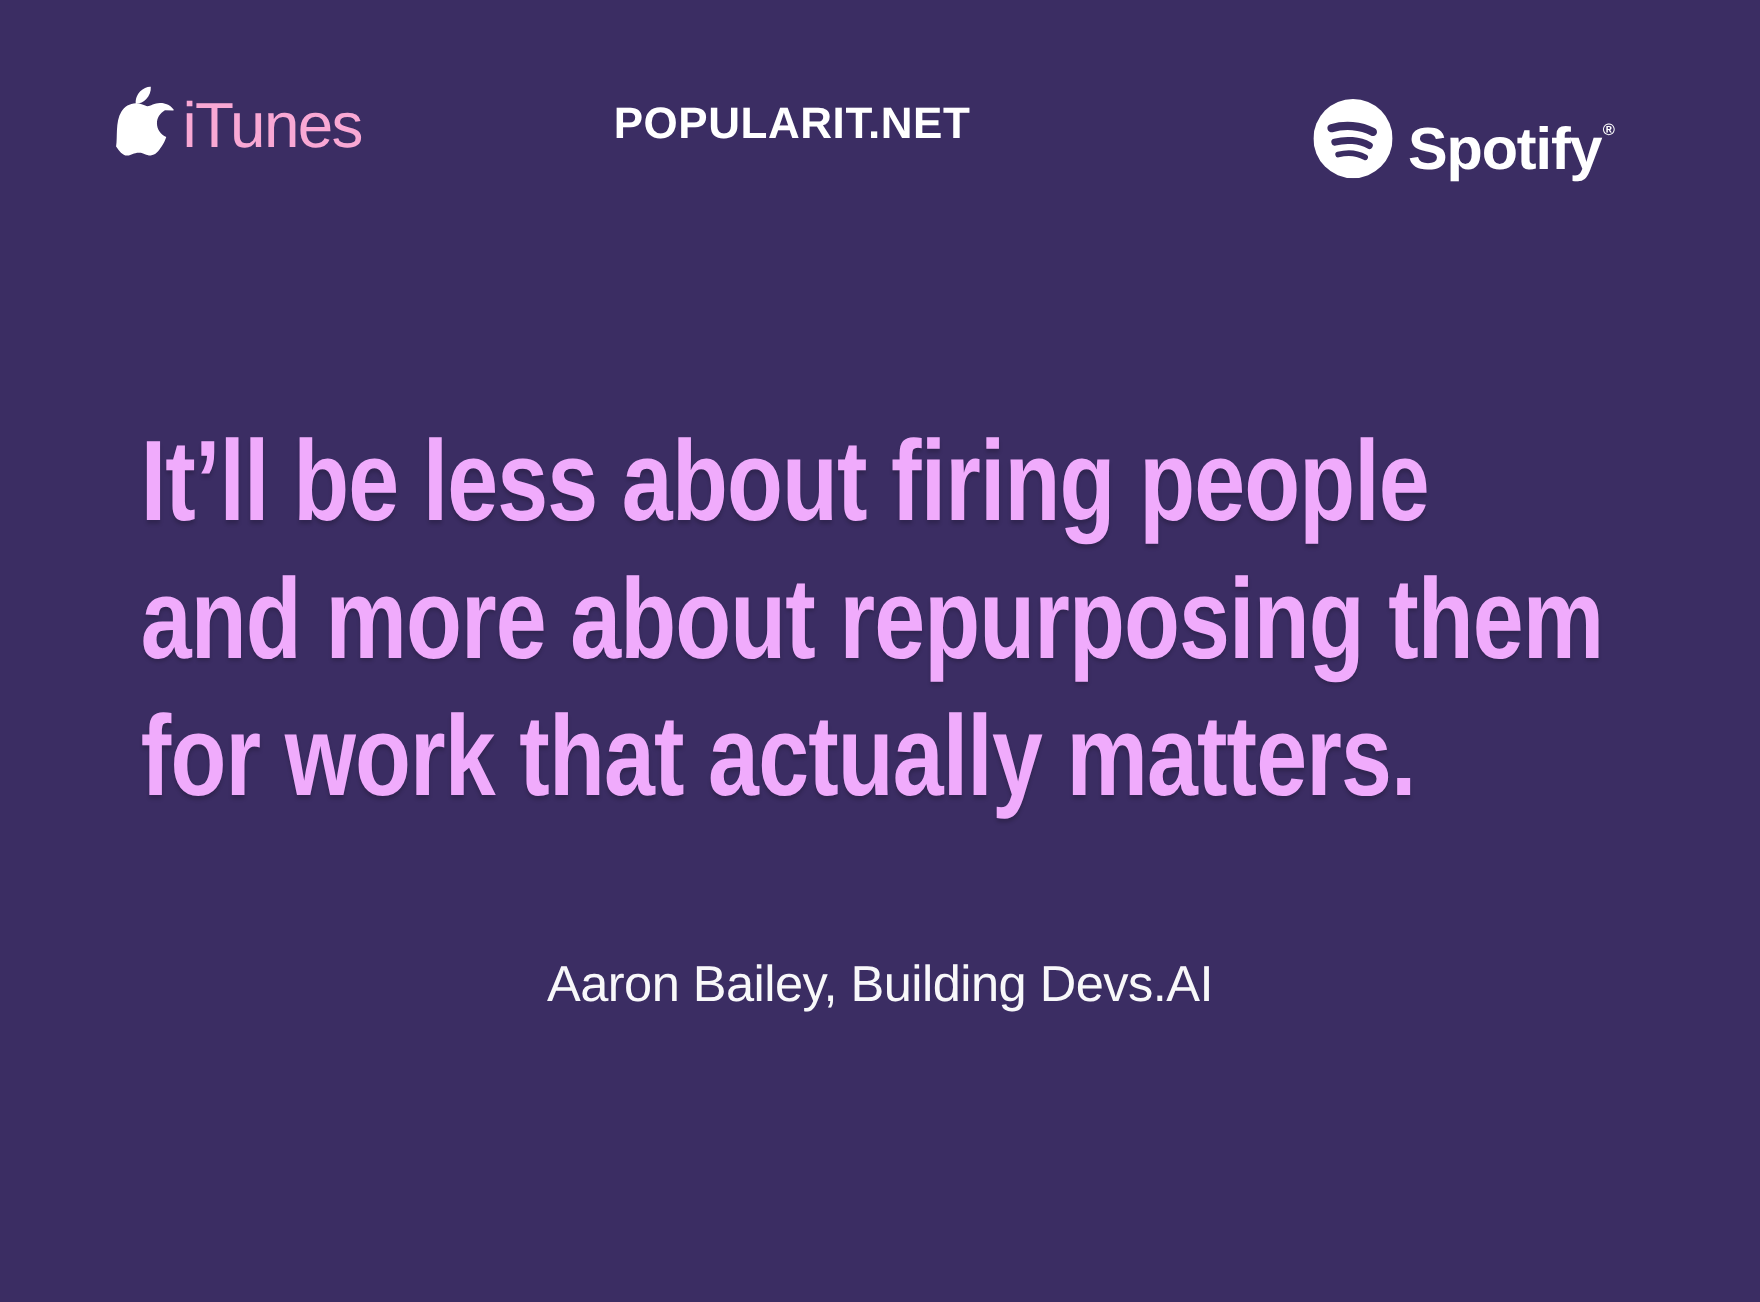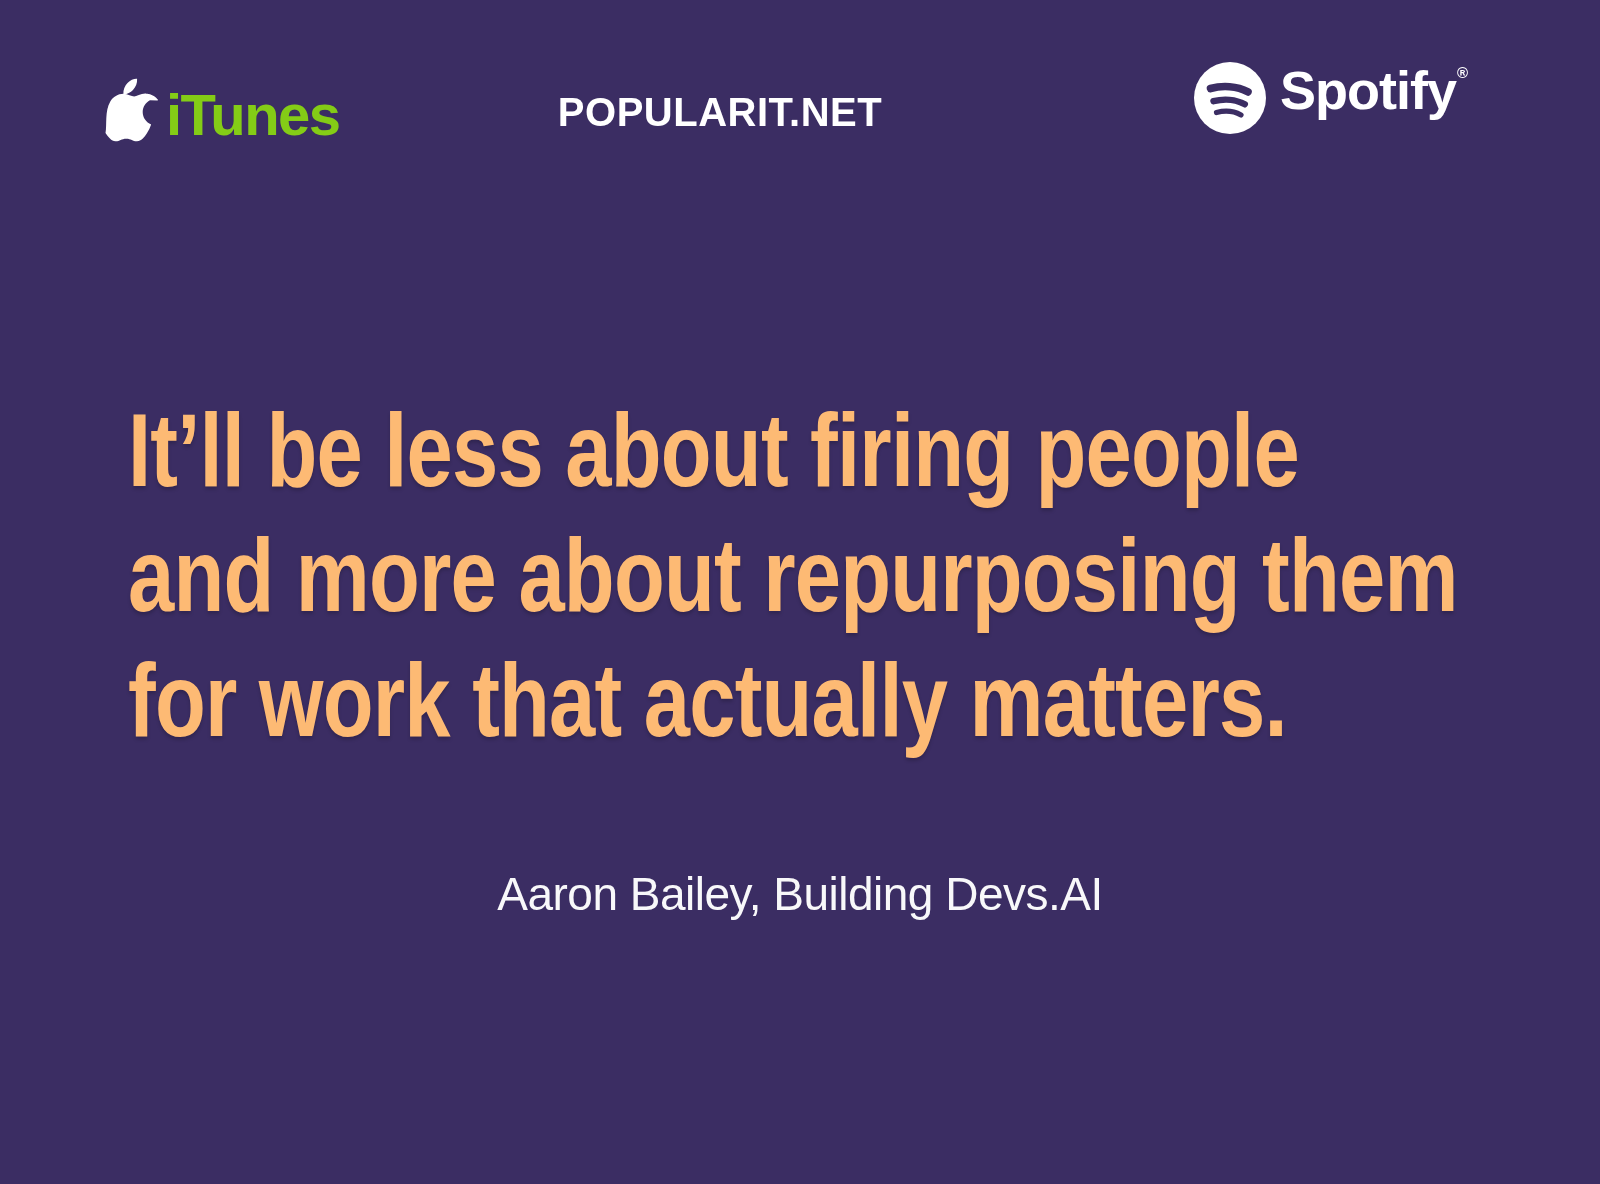--- a/index.html
+++ b/index.html
@@ -39,23 +39,23 @@
     display: flex;
     align-items: center;
     gap: 6px;
   }
   .apple-icon {
     display: block;
     width: 56px;
     height: 68px;
   }
   .itunes-word {
-    color: #84cc16;
+    color: #f9a8d4;
     font-family: "Liberation Sans", sans-serif;
-    font-weight: bold;
+    font-weight: normal;
     font-size: 58px;
     line-height: 1;
     letter-spacing: -1.5px;
     white-space: nowrap;
     position: relative;
     top: 3px;
   }
 
   
   .site-title {
@@ -75,21 +75,21 @@
     white-space: nowrap;
   }
 
   
   .brand-spotify {
     position: absolute;
     right: 134px;
     top: 0;
     height: 100px;
     display: flex;
-    align-items: flex-start;
+    align-items: flex-end;
     gap: 14px;
   }
   .spotify-icon {
     display: block;
     width: 72px;
     height: 72px;
   }
   .spotify-word {
     color: #FFFFFF;
     font-family: "Liberation Sans", sans-serif;
@@ -107,23 +107,23 @@
     vertical-align: super;
     position: relative;
     top: -12px;
     left: 1px;
   }
 
   
   .quote {
     position: absolute;
     left: 128px;
-    top: 388px;
+    top: 376px;
     width: 1340px;
-    color: #fdba74;
+    color: #f0abfc;
   }
   .quote-line {
     font-family: "Liberation Sans Narrow", "Liberation Sans", sans-serif;
     font-weight: bold;
     font-size: 104px;
     line-height: 125px;
     letter-spacing: -1px;
     white-space: nowrap;
     transform: scaleX(0.80);
     transform-origin: left center;

